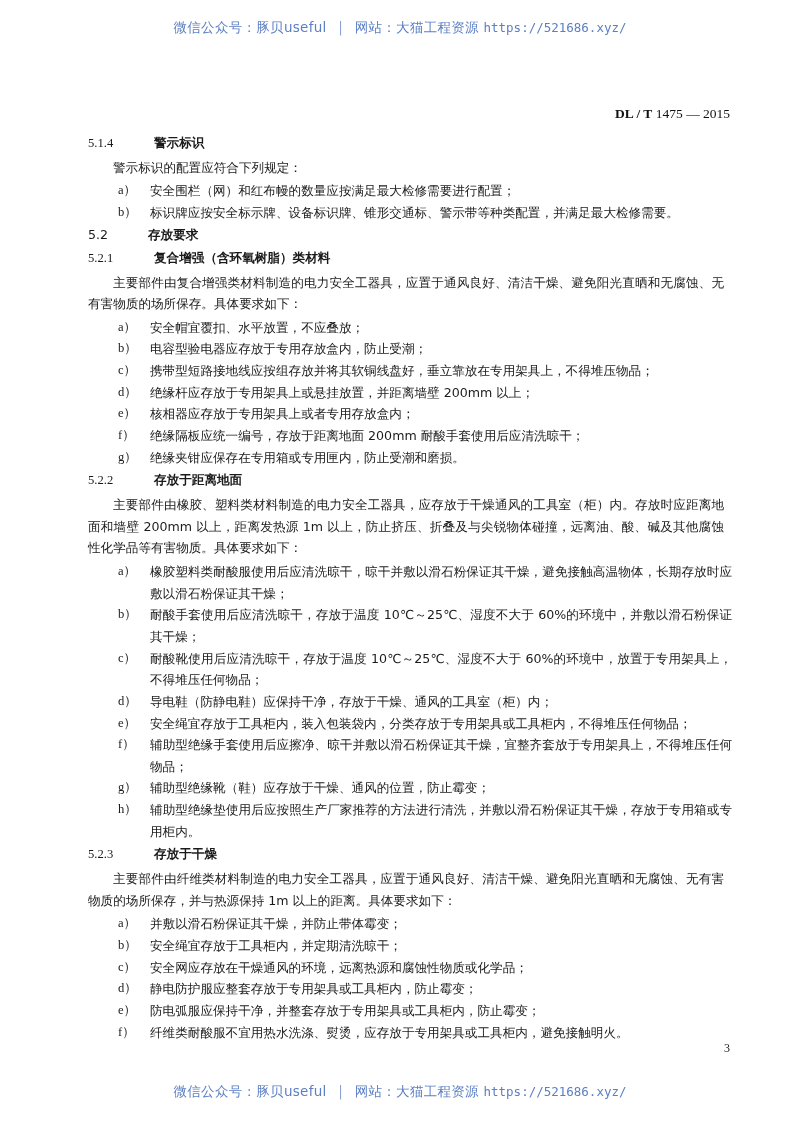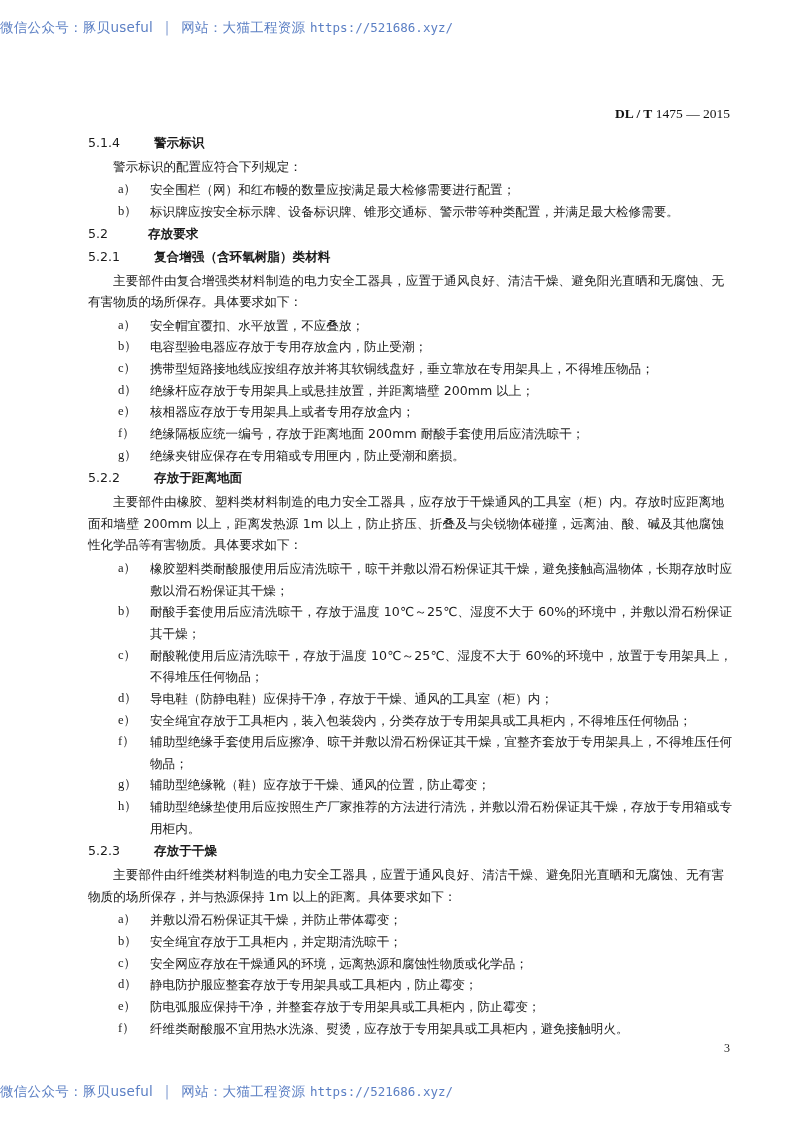--- a/index.html
+++ b/index.html
@@ -16,20 +16,21 @@
     color: #1a1a1a;
     overflow: hidden;
     box-sizing: border-box;
   }
 
   
   .watermark {
     position: absolute;
     left: 0;
     width: 800px;
+    text-align: center;
     color: #5b7fc4;
     font-size: 13.5px;
     letter-spacing: 0.3px;
     white-space: nowrap;
   }
   .watermark-top { top: 19px; }
   .watermark-bottom { top: 1083px; }
   .watermark .sep {
     display: inline-block;
     margin: 0 7px;
@@ -69,21 +70,21 @@
     font-weight: bold;
     margin: 0 0 3px 0;
     line-height: 1.55;
     white-space: nowrap;
   }
   .h3 .num {
     font-weight: normal;
     display: inline-block;
     min-width: 38px;
   }
-  .h3 .num.wide { min-width: 44px; }
+  .h3 .num.wide { min-width: 44px; font-family: Liberation Serif, serif; }
   .h3 .ttl { margin-left: 22px; }
 
   .para {
     font-size: 12.6px;
     line-height: 1.72;
     margin: 0 8px 2px 0;
     text-indent: 25px;
     text-align: justify;
     text-justify: inter-ideograph;
   }

